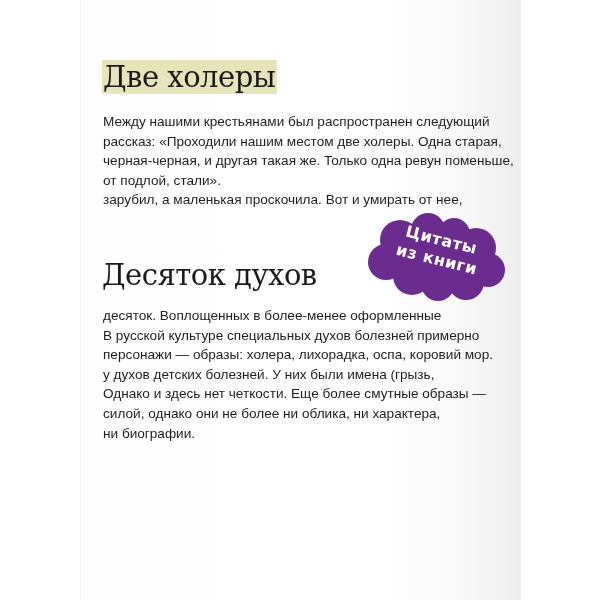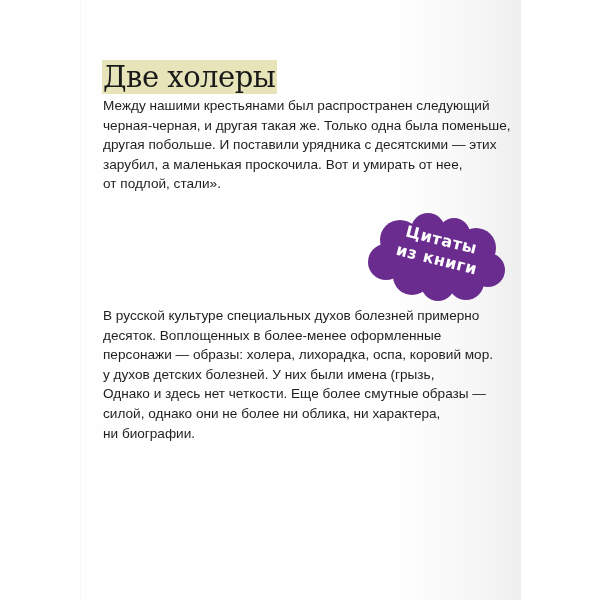--- a/index.html
+++ b/index.html
@@ -53,21 +53,21 @@
       font-family: "Liberation Sans", "DejaVu Sans", sans-serif;
       font-size: 13.6px;
       line-height: 19.6px;
       color: #1e1e1e;
       margin: 0;
     }
     .para .line {
       display: block;
       white-space: nowrap;
     }
-    .para-1 { top: 96px; }
+    .para-1 { top: 112px; }
     .para-2 { top: 306px; }
 
     .badge {
       position: absolute;
       left: 362px;
       top: 212px;
       width: 146px;
       height: 90px;
     }
     .badge svg {
@@ -94,24 +94,24 @@
 </head>
 <body>
 
 <div class="canvas">
   <div class="page"></div>
 
   <h2 class="heading heading-1"><span class="hl">Две холеры</span></h2>
 
   <p class="para para-1">
     <span class="line">Между нашими крестьянами был распространен следующий</span>
-    <span class="line">черная-черная, и другая такая же. Только одна была поменьше,</span>
-    <span class="line">другая побольше. И поставили урядника с десятскими — этих</span>
+    <span class="line">рассказ: «Проходили нашим местом две холеры. Одна старая,</span>
+    <span class="line">черная-черная, и другая такая же. Только одна ревун поменьше,</span>
+    <span class="line">от подлой, стали».</span>
     <span class="line">зарубил, а маленькая проскочила. Вот и умирать от нее,</span>
-    <span class="line">от подлой, стали».</span>
   </p>
 
   <div class="badge">
     <svg width="146" height="90" viewBox="0 0 146 90">
       <g fill="#6a2c8e">
         <circle cx="38" cy="28" r="20"></circle>
         <circle cx="66" cy="18" r="17"></circle>
         <circle cx="92" cy="22" r="16"></circle>
         <circle cx="114" cy="36" r="20"></circle>
         <circle cx="126" cy="58" r="17"></circle>
@@ -121,23 +121,24 @@
         <circle cx="24" cy="50" r="18"></circle>
         <ellipse cx="75" cy="46" rx="52" ry="30"></ellipse>
       </g>
     </svg>
     <div class="badge-text">
       <span>Цитаты</span>
       <span>из книги</span>
     </div>
   </div>
 
+  <h2 class="heading heading-2">Десяток духов</h2>
 
   <p class="para para-2">
+    <span class="line">десяток. Воплощенных в более-менее оформленные</span>
     <span class="line">В русской культуре специальных духов болезней примерно</span>
-    <span class="line">десяток. Воплощенных в более-менее оформленные</span>
     <span class="line">персонажи — образы: холера, лихорадка, оспа, коровий мор.</span>
     <span class="line">у духов детских болезней. У них были имена (грызь,</span>
     <span class="line">Однако и здесь нет четкости. Еще более смутные образы —</span>
     <span class="line">силой, однако они не более ни облика, ни характера,</span>
     <span class="line">ни биографии.</span>
   </p>
 </div>
 
 </body></html>

